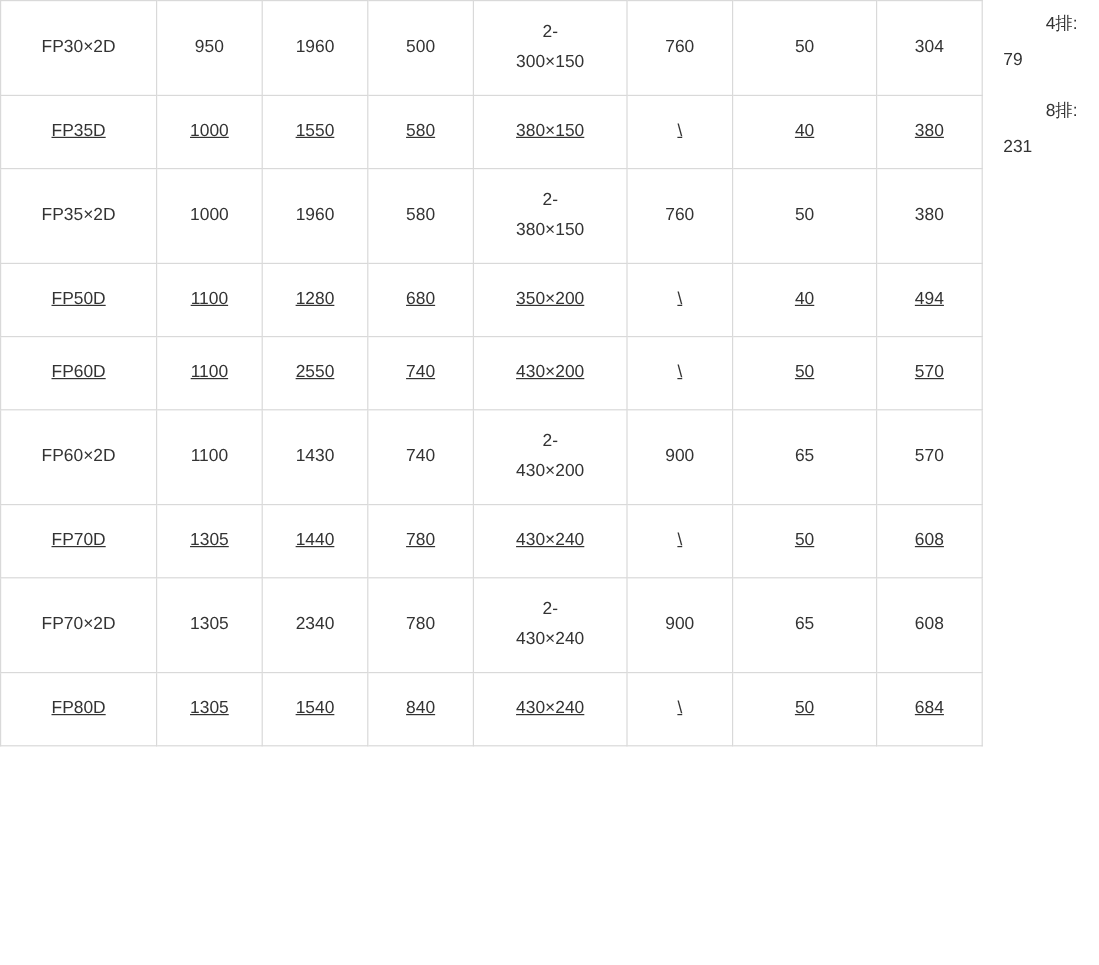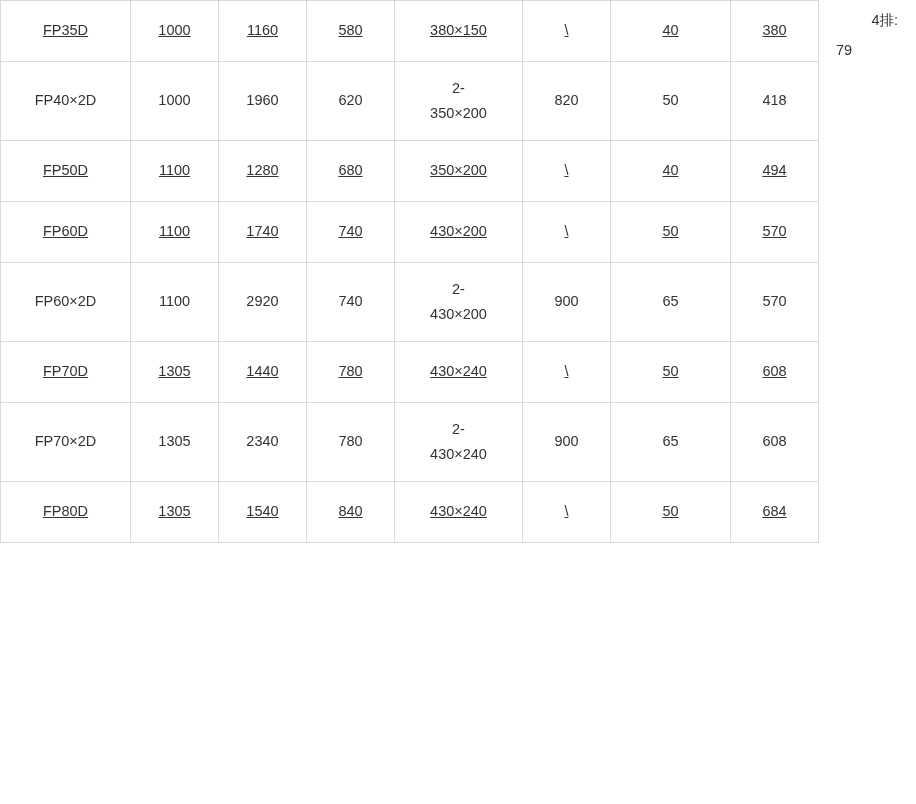--- a/index.html
+++ b/index.html
@@ -90,73 +90,86 @@
         <col class="c0">
           <col class="c1">
           <col class="c2">
           <col class="c3">
         <col class="c4">
           <col class="c5">
           <col class="c6">
           <col class="c7">
       </colgroup>
       <tbody>
+          <tr class="tall">
+            <td>FP30×2D</td>
+            <td>950</td>
+            <td>1960</td>
+            <td>500</td>
+            <td>
+              <span class="cell-line">2-</span>
+              <span class="cell-line">300×150</span>
+            </td>
+            <td>760</td>
+            <td>50</td>
+            <td>304</td>
+          </tr>
           <tr class="short">
             <td>FP35D</td>
             <td>1000</td>
-            <td>1160</td>
+            <td>1550</td>
             <td>580</td>
             <td>
               <span class="cell-line">380×150</span>
             </td>
             <td>\</td>
             <td>40</td>
             <td>380</td>
           </tr>
           <tr class="tall">
-            <td>FP40×2D</td>
+            <td>FP35×2D</td>
             <td>1000</td>
             <td>1960</td>
-            <td>620</td>
-            <td>
-              <span class="cell-line">2-</span>
-              <span class="cell-line">350×200</span>
-            </td>
-            <td>820</td>
-            <td>50</td>
-            <td>418</td>
+            <td>580</td>
+            <td>
+              <span class="cell-line">2-</span>
+              <span class="cell-line">380×150</span>
+            </td>
+            <td>760</td>
+            <td>50</td>
+            <td>380</td>
           </tr>
           <tr class="short">
             <td>FP50D</td>
             <td>1100</td>
             <td>1280</td>
             <td>680</td>
             <td>
               <span class="cell-line">350×200</span>
             </td>
             <td>\</td>
             <td>40</td>
             <td>494</td>
           </tr>
           <tr class="short">
             <td>FP60D</td>
             <td>1100</td>
-            <td>1740</td>
+            <td>2550</td>
             <td>740</td>
             <td>
               <span class="cell-line">430×200</span>
             </td>
             <td>\</td>
             <td>50</td>
             <td>570</td>
           </tr>
           <tr class="tall">
             <td>FP60×2D</td>
             <td>1100</td>
-            <td>2920</td>
+            <td>1430</td>
             <td>740</td>
             <td>
               <span class="cell-line">2-</span>
               <span class="cell-line">430×200</span>
             </td>
             <td>900</td>
             <td>65</td>
             <td>570</td>
           </tr>
           <tr class="short">
@@ -198,15 +211,19 @@
           </tr>
         </tbody>
     </table>
   </div>
 
   <div class="side-notes">
       <div class="note">
         <span class="note-label">4排:</span>
         <span class="note-value">79</span>
       </div>
+      <div class="note">
+        <span class="note-label">8排:</span>
+        <span class="note-value">231</span>
+      </div>
     </div>
 
 </div>
 
 </body></html>

